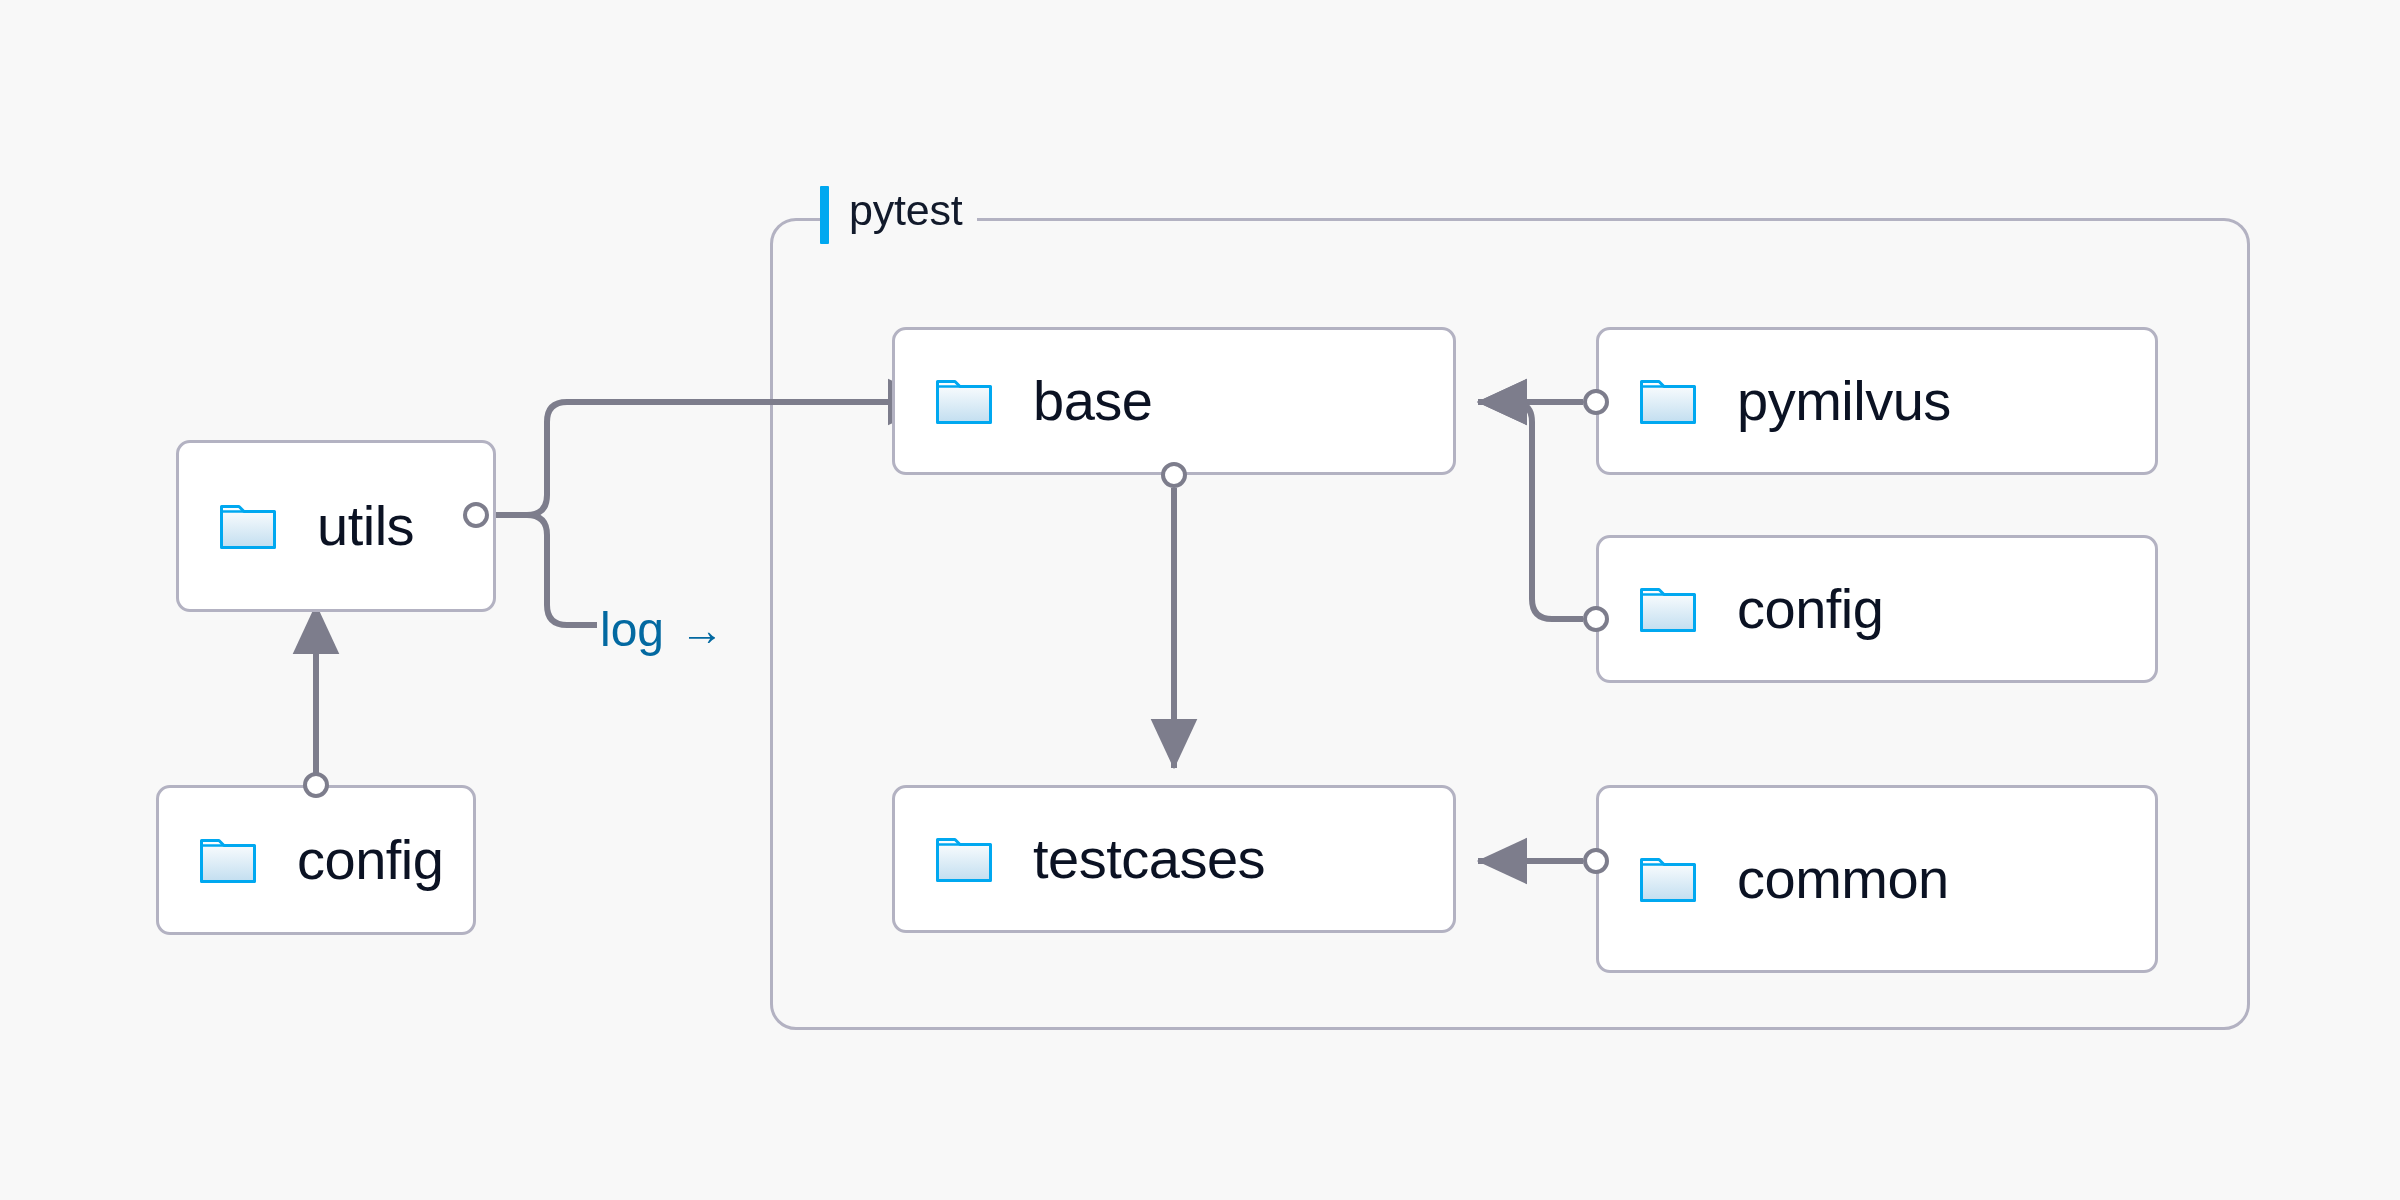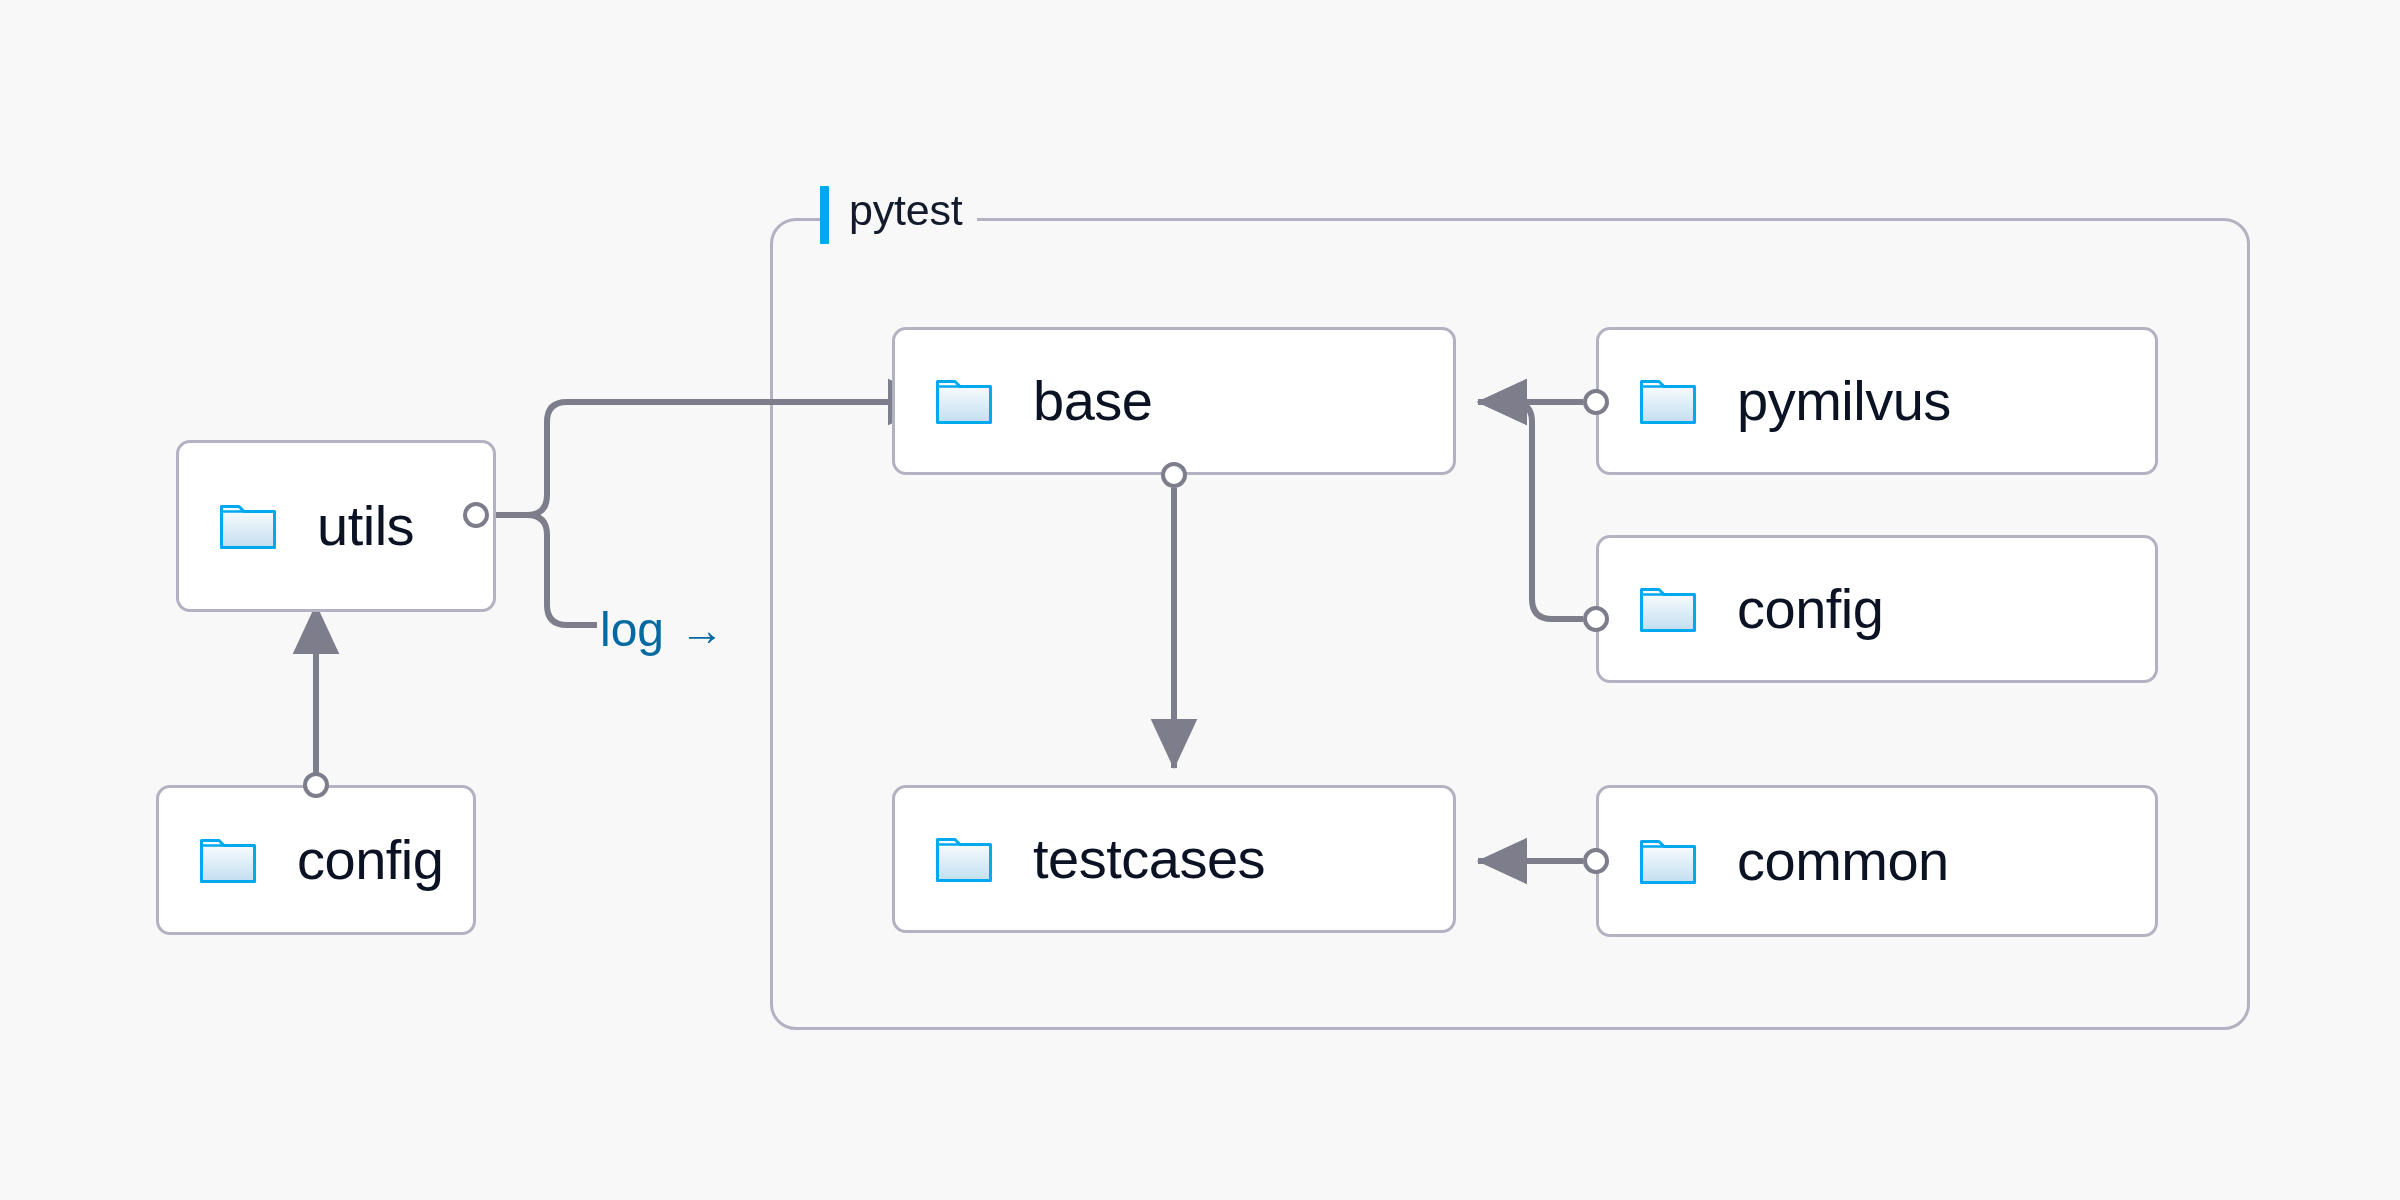--- a/index.html
+++ b/index.html
@@ -225,21 +225,21 @@
   <div class="node" style="left:1596px; top:535px; width:562px; height:148px; z-index:5;">
     <div class="node-inner">
       <svg class="folder-icon" viewBox="0 0 58 48">
         <path d="M2.5,9 L2.5,4.5 L20,4.5 L25,9.5 L55.5,9.5 L55.5,45.5 L2.5,45.5 Z" fill="url(#folderGrad)" stroke="#00a8f0" stroke-width="3" stroke-linejoin="round"></path>
         <path d="M2.5,9.5 L55.5,9.5" stroke="#00a8f0" stroke-width="2.5"></path>
       </svg>
       <span class="node-label">config</span>
     </div>
   </div>
 
-  <div class="node" style="left:1596px; top:785px; width:562px; height:152px; z-index:5;">
+  <div class="node" style="left:1596px; top:785px; width:562px; height:188px; z-index:5;">
     <div class="node-inner">
       <svg class="folder-icon" viewBox="0 0 58 48">
         <path d="M2.5,9 L2.5,4.5 L20,4.5 L25,9.5 L55.5,9.5 L55.5,45.5 L2.5,45.5 Z" fill="url(#folderGrad)" stroke="#00a8f0" stroke-width="3" stroke-linejoin="round"></path>
         <path d="M2.5,9.5 L55.5,9.5" stroke="#00a8f0" stroke-width="2.5"></path>
       </svg>
       <span class="node-label">common</span>
     </div>
   </div>
 
   <div class="port" style="left:463px;  top:502px;"></div>

